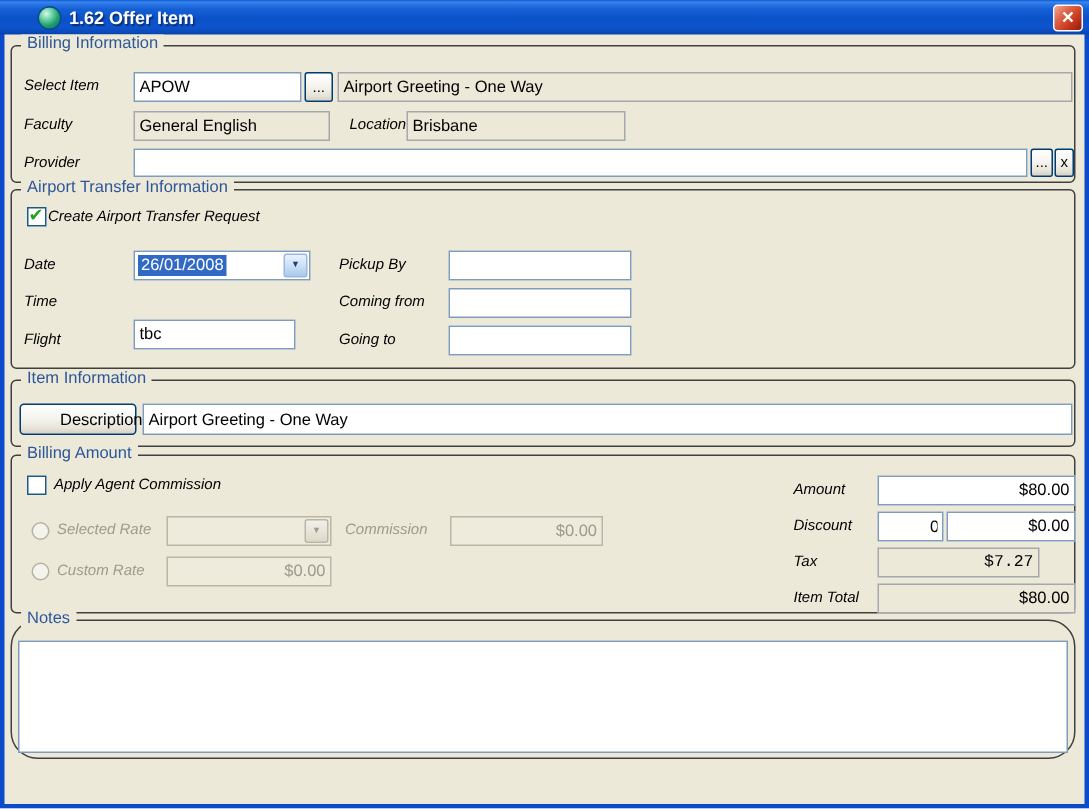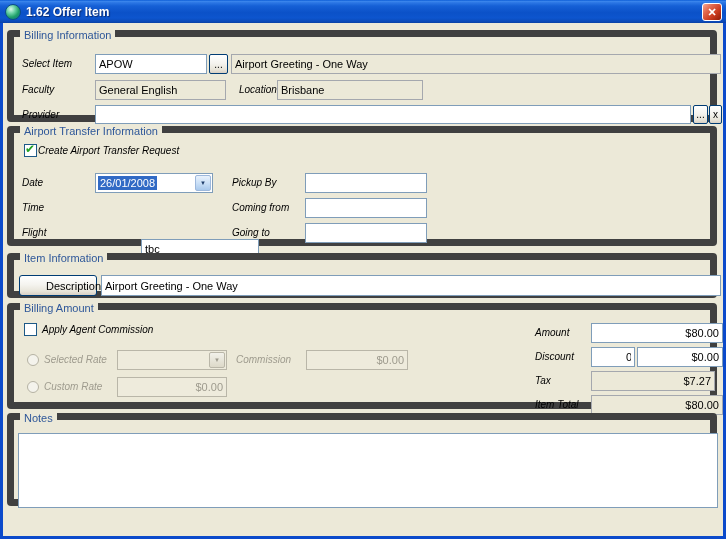--- a/index.html
+++ b/index.html
@@ -3,38 +3,38 @@
 <meta charset="utf-8">
 <style>
   * { box-sizing: border-box; }
   body { margin: 0; background: #ffffff; font-family: "Liberation Sans", sans-serif; }
 
   .window { position: relative; width: 726px; height: 539px; background: #0B4ACB; overflow: hidden; }
 
   .titlebar {
     position: absolute; top: 0; left: 0; width: 726px; height: 23px;
     background: linear-gradient(180deg, #0A5BD6 0%, #3A85EC 6%, #2B76E4 12%, #1560D6 26%, #0B51C8 55%, #0D55CE 78%, #0A47B4 96%, #093F9F 100%);
-    display: flex; align-items: center;
+    display: flex; align-items: center; padding-left: 20px;
   }
   .title-text { color: #fff; font-size: 12px; font-weight: bold; margin-left: 5px; text-shadow: 1px 1px 1px #0A2A6E; }
   .app-icon {
     width: 16px; height: 16px; margin-left: 5px; border-radius: 50%;
     background: radial-gradient(circle at 35% 30%, #D8F7EA 0%, #6ED3A8 30%, #1E9E68 60%, #0F6B8F 100%);
     border: 1px solid #0C4C86;
   }
   .close-btn {
     position: absolute; right: 4px; top: 3px; width: 20px; height: 18px;
     border: 1px solid #FFFFFF; border-radius: 3px;
     background: linear-gradient(135deg, #F4A793 0%, #E26A50 30%, #C93A1E 65%, #8E1A06 100%);
     color: #fff; font-size: 11px; font-weight: bold; line-height: 15px; text-align: center; cursor: default; padding: 0;
   }
 
   .content { position: absolute; top: 23px; left: 3px; width: 720px; height: 513px; background: #ECE9D8; }
 
-  .group { position: absolute; border: 7px solid #404040; border-radius: 4px; }
+  .group { position: absolute; border: 1px solid #404040; border-radius: 4px; }
   .legend { position: absolute; top: -8px; left: 6px; padding: 0 4px; background: #ECE9D8; font-size: 11px; color: #2E5799; white-space: nowrap; }
 
   .lbl { position: absolute; height: 20px; line-height: 20px; font-size: 10px; color: #000; white-space: nowrap; font-style: italic; }
   .lbl.disabled { color: #9E9B8E; }
 
   .tb { position: absolute; border: 1px solid #7F9DB9; background: #fff; font-family: "Liberation Sans", sans-serif; font-size: 11px; color: #000; padding: 0 3px; }
   input.tb { outline: none; }
   .tb.ro { background: #ECE9D8; border-color: #A5A8AE; line-height: 18px; padding-top: 0; }
   .tb.money { text-align: right; padding-left: 34px; }
   .tb.dis { background: #EEEBDC; border-color: #B9B6A8; color: #9E9B8E; }
@@ -122,21 +122,21 @@
           </span>
       </div>
       <span class="lbl" style="left:218px; top:40px;">Pickup By</span>
       <input class="tb" style="left: 291px; top: 40px; width: 122px; height: 20px;" value="">
 
       <span class="lbl" style="left:8px; top:65px;">Time</span>
       <span class="lbl" style="left:218px; top:65px;">Coming from</span>
       <input class="tb" style="left: 291px; top: 65px; width: 122px; height: 20px;" value="">
 
       <span class="lbl" style="left:8px; top:90px;">Flight</span>
-      <input class="tb" style="left: 81px; top: 106px; width: 118px; height: 20px; margin-left: 46px;" value="tbc">
+      <input class="tb" style="left: 81px; top: 86px; width: 108px; height: 20px;" value="tbc">
       <span class="lbl" style="left:218px; top:90px;">Going to</span>
       <input class="tb" style="left: 291px; top: 90px; width: 122px; height: 20px;" value="">
     </div>
 
     <div class="group" style="left:4px; top:230px; width:710px; height:45px;">
       <span class="legend">Item Information</span>
       <button class="xp-btn" style="left:5px; top:15px; width:78px; height:21px;">Description</button>
       <input class="tb" style="left: 87px; top: 15px; width: 620px; height: 21px;" value="Airport Greeting - One Way">
     </div>
 
@@ -159,26 +159,26 @@
       <div class="tb dis money" style="left:103px; top:67px; width:110px; height:20px; line-height:18px;">$0.00</div>
 
       <span class="lbl" style="left:521px; top:13px;">Amount</span>
       <input class="tb money" style="left: 577px; top: 13px; width: 132px; height: 20px;" value="$80.00">
 
       <span class="lbl" style="left:521px; top:37px;">Discount</span>
       <input class="tb money" style="left: 577px; top: 37px; width: 44px; height: 20px;" value="0%">
       <input class="tb money" style="left: 623px; top: 37px; width: 86px; height: 20px;" value="$0.00">
 
       <span class="lbl" style="left:521px; top:61px;">Tax</span>
-      <div class="tb ro money" style="left:577px; top:61px; width:124px; height:20px;">$7.27</div>
+      <div class="tb ro money" style="left:577px; top:61px; width:108px; height:20px;font-family:Liberation Mono, monospace;">$7.27</div>
 
       <span class="lbl" style="left:521px; top:85px;">Item Total</span>
       <div class="tb ro money" style="left:577px; top:85px; width:132px; height:20px;">$80.00</div>
     </div>
 
-    <div class="group" style="left:4px; top:390px; width:710px; height:93px;">
+    <div class="group" style="left:4px; top:390px; width:710px; height:93px;border-radius:18px;">
       <span class="legend">Notes</span>
       <textarea class="notes-area" style="left: 4px; top: 13px; width: 700px; height: 75px;"></textarea>
     </div>
 
 
   </div>
 </div>
 
 </body></html>

